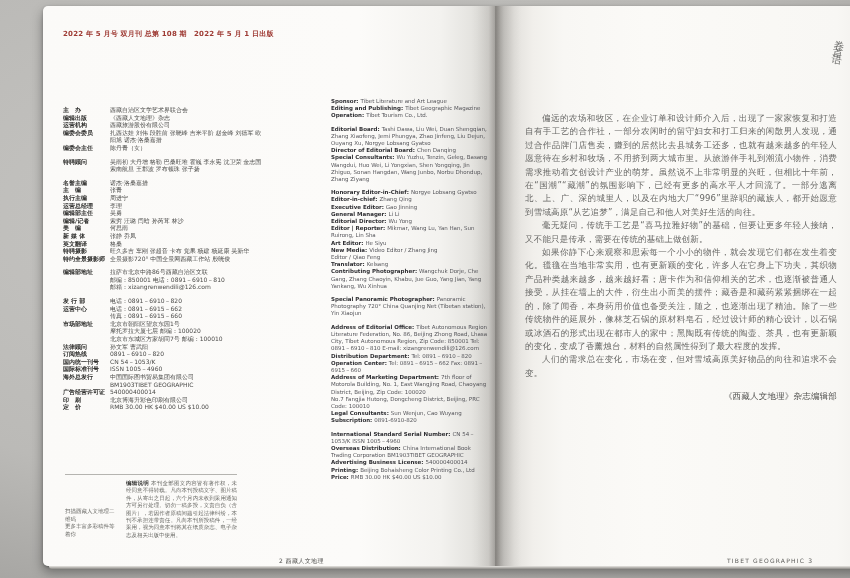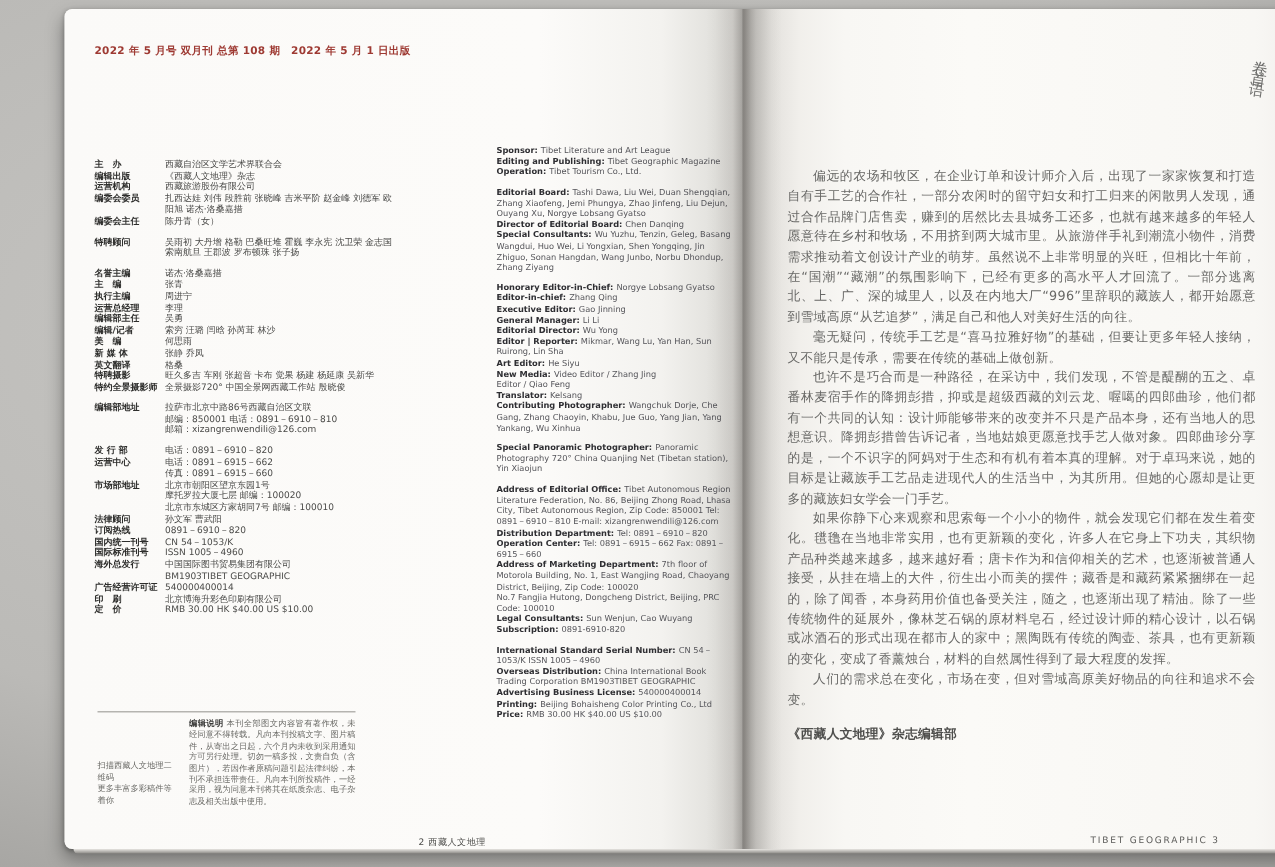--- a/index.html
+++ b/index.html
@@ -40,21 +40,21 @@
   .notice-body{flex:1;font-size:5.5px;line-height:7.4px;color:#6a6a66;text-align:justify;}
   .notice-body .lbl{font-weight:bold;color:#3a3a38;margin-right:2px;}
 
   .footer-left{position:absolute;left:236px;top:551px;font-size:6px;color:#4c4c4a;letter-spacing:.4px;}
 
   .section-label{position:absolute;right:28px;top:26px;writing-mode:vertical-rl;
        font-size:10.5px;letter-spacing:7px;color:#6f6f6d;transform:rotate(9deg);}
   .essay{position:absolute;left:30px;top:106px;width:312px;font-size:8.5px;line-height:13.4px;
        color:#686866;text-align:justify;letter-spacing:.2px;}
   .essay p{margin:0;text-indent:2em;}
-  .signature{margin-top:10px;font-weight:bold;color:#4f4f4d;font-size:8.5px;}
+  .signature{margin-top:10px;text-align:right;font-weight:normal;color:#4f4f4d;font-size:8.5px;}
   .footer-right{position:absolute;left:232px;top:551px;font-size:6px;letter-spacing:1.2px;color:#5b5b59;}
 </style>
 </head>
 <body>
 
 <div class="scene">
   <div class="book">
 
     <div class="page left">
       <div class="issue-line">2022 年 5 月号 双月刊 总第 108 期　2022 年 5 月 1 日出版</div>
@@ -228,21 +228,20 @@
       <div class="footer-left">2 西藏人文地理</div>
     </div>
 
     <div class="page right">
       <div class="section-label">卷首语</div>
 
       <div class="essay">
         <div>
             <p>偏远的农场和牧区，在企业订单和设计师介入后，出现了一家家恢复和打造自有手工艺的合作社，一部分农闲时的留守妇女和打工归来的闲散男人发现，通过合作品牌门店售卖，赚到的居然比去县城务工还多，也就有越来越多的年轻人愿意待在乡村和牧场，不用挤到两大城市里。从旅游伴手礼到潮流小物件，消费需求推动着文创设计产业的萌芽。虽然说不上非常明显的兴旺，但相比十年前，在“国潮”“藏潮”的氛围影响下，已经有更多的高水平人才回流了。一部分逃离北、上、广、深的城里人，以及在内地大厂“996”里辞职的藏族人，都开始愿意到雪域高原“从艺追梦”，满足自己和他人对美好生活的向往。</p>
             <p>毫无疑问，传统手工艺是“喜马拉雅好物”的基础，但要让更多年轻人接纳，又不能只是传承，需要在传统的基础上做创新。</p>
-            <p>也许不是巧合而是一种路径，在采访中，我们发现，不管是醍醐的五之、卓番林麦宿手作的降拥彭措，抑或是超级西藏的刘云龙、喔噶的四郎曲珍，他们都有一个共同的认知：设计师能够带来的改变并不只是产品本身，还有当地人的思想意识。降拥彭措曾告诉记者，当地姑娘更愿意找手艺人做对象。四郎曲珍分享的是，一个不识字的阿妈对于生态和有机有着本真的理解。对于卓玛来说，她的目标是让藏族手工艺品走进现代人的生活当中，为其所用。但她的心愿却是让更多的藏族妇女学会一门手艺。</p>
             <p>如果你静下心来观察和思索每一个小小的物件，就会发现它们都在发生着变化。氆氇在当地非常实用，也有更新颖的变化，许多人在它身上下功夫，其织物产品种类越来越多，越来越好看；唐卡作为和信仰相关的艺术，也逐渐被普通人接受，从挂在墙上的大件，衍生出小而美的摆件；藏香是和藏药紧紧捆绑在一起的，除了闻香，本身药用价值也备受关注，随之，也逐渐出现了精油。除了一些传统物件的延展外，像林芝石锅的原材料皂石，经过设计师的精心设计，以石锅或冰酒石的形式出现在都市人的家中；黑陶既有传统的陶壶、茶具，也有更新颖的变化，变成了香薰烛台，材料的自然属性得到了最大程度的发挥。</p>
             <p>人们的需求总在变化，市场在变，但对雪域高原美好物品的向往和追求不会变。</p>
           </div>
         <div class="signature">《西藏人文地理》杂志编辑部</div>
       </div>
 
       <div class="footer-right">TIBET GEOGRAPHIC 3</div>
     </div>
 
     <div class="gutter"></div>

